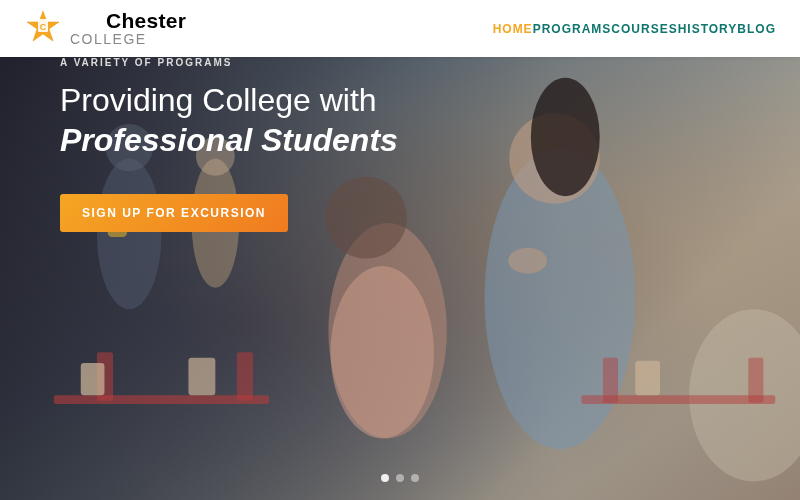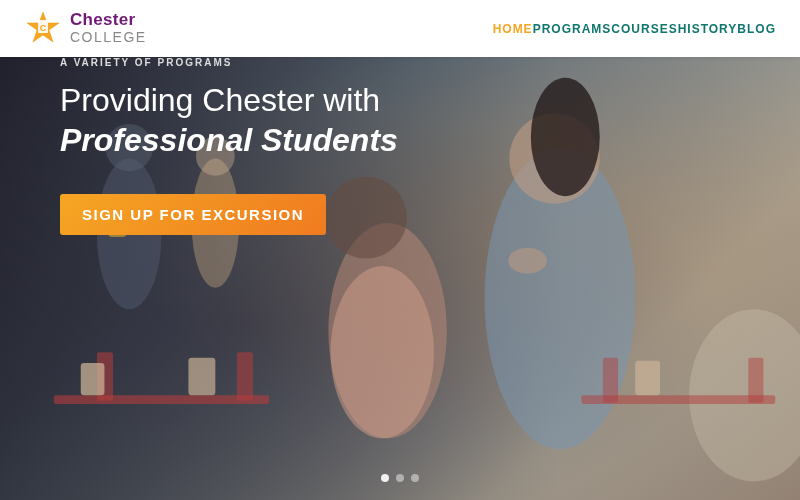--- a/index.html
+++ b/index.html
@@ -22,24 +22,25 @@
       align-items: center;
       gap: 8px;
       margin-right: 32px;
     }
     .logo-text-wrap {
       display: flex;
       flex-direction: column;
       line-height: 1.1;
     }
     .logo-name {
-      font-size: 17px;
+      font-size: 21px;
       font-weight: 700;
-      color: #701a75;
+      color: #000000;
       letter-spacing: 0.3px;
+      margin-left: 36px;
     }
     .logo-sub {
       font-size: 14px;
       color: #888;
       letter-spacing: 1.5px;
       text-transform: uppercase;
     }
     nav {
       display: flex;
       align-items: center;
@@ -114,21 +115,21 @@
     .hero-title strong {
       font-weight: 800;
       font-style: italic;
       display: block;
     }
     .hero-cta {
       margin-top: 28px;
       display: inline-block;
       background: linear-gradient(135deg, #f5a623 0%, #f07b20 100%);
       color: #fff;
-      font-size: 15px;
+      font-size: 12px;
       font-weight: 700;
       letter-spacing: 1.5px;
       text-transform: uppercase;
       padding: 12px 22px;
       border-radius: 3px;
       cursor: pointer;
       border: none;
     }
 
     
@@ -223,21 +224,21 @@
     <rect x="540" y="330" width="180" height="8" rx="2" fill="rgba(180,60,60,0.5)"></rect>
     <rect x="560" y="295" width="14" height="42" rx="2" fill="rgba(180,60,60,0.45)"></rect>
     <rect x="695" y="295" width="14" height="42" rx="2" fill="rgba(180,60,60,0.45)"></rect>
 
     <rect x="590" y="298" width="23" height="32" rx="3" fill="rgba(210,185,155,0.6)"></rect>
   </svg>
 
   <div class="hero-content">
     <p class="hero-subtitle">A VARIETY OF PROGRAMS</p>
     <h1 class="hero-title">
-      <span>Providing Chester with</span>
+      <span>Providing College with</span>
       <strong>Professional Students</strong>
     </h1>
     <button class="hero-cta">SIGN UP FOR EXCURSION</button>
   </div>
 
   <div class="hero-dots">
     <div class="dot active"></div>
     <div class="dot"></div>
     <div class="dot"></div>
   </div>

